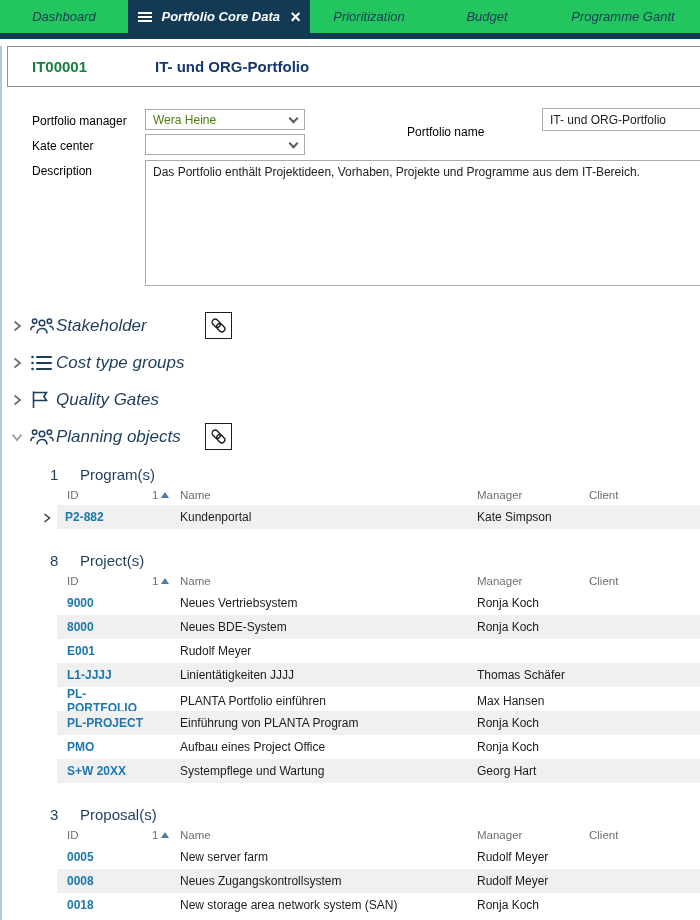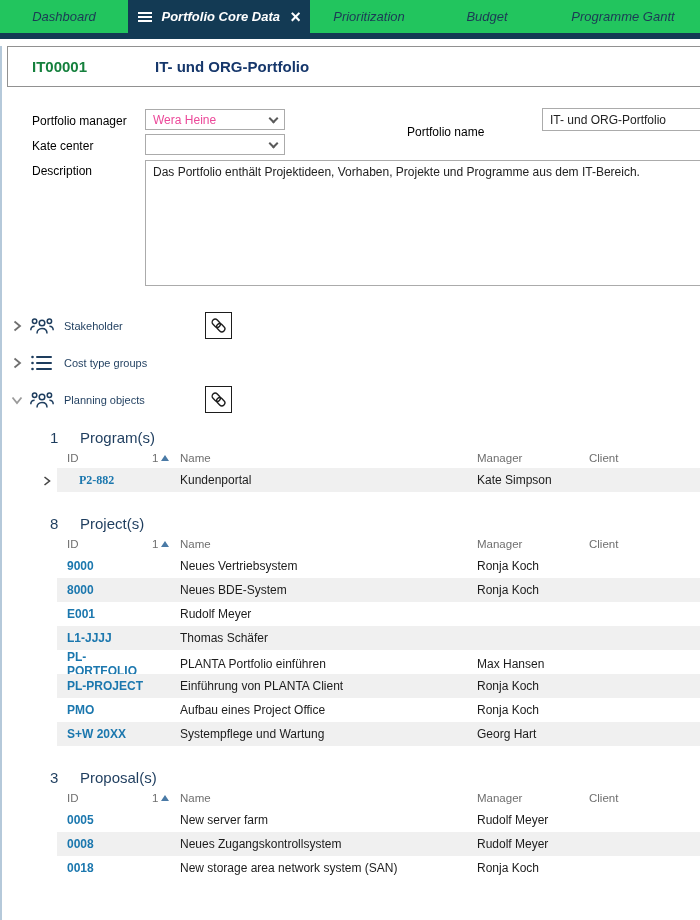--- a/index.html
+++ b/index.html
@@ -35,22 +35,22 @@
     margin:7px 0 0 5px; height:41px; width:700px;
     border:1px solid #919191; display:flex; align-items:center;
   }
   .hb-id   { margin-left:24px; font-weight:bold; font-size:15px; color:#15803d; }
   .hb-title{ margin-left:68px; font-weight:bold; font-size:15px; color:#16376b; }
 
   
   .form-area { position:relative; height:220px; }
   .flabel { position:absolute; color:#000000; font-size:12px; }
   .fselect {
-    position:absolute; width:140px; height:21px; border:1px solid #ababab; background:#fff;
-    font-size:12px; color:#ec4899; display:flex; align-items:center;
+    position:absolute; width:160px; height:21px; border:1px solid #ababab; background:#fff;
+    font-size:12px; color:#4d7c0f; display:flex; align-items:center;
     justify-content:space-between; padding:0 7px; cursor:pointer;gap:40px;
   }
   .sel-chevron {
     width:7px; height:7px; border-right:2px solid #5a5a5a; border-bottom:2px solid #5a5a5a;
     transform:rotate(45deg); margin-top:-3px;
   }
   .finput {
     position:absolute; left:540px; top:21px; width:172px; height:23px;
     border:1px solid #ababab; font-size:12px; padding:0 7px; color:#222;
     font-family:inherit; outline:none;
@@ -64,21 +64,21 @@
   .sel-pm  { left:143px; top:22px; }
   .lbl-pn  { left:405px; top:38px; }
   .lbl-cc  { left:30px;  top:52px; }
   .sel-cc  { left:143px; top:47px; }
   .lbl-de  { left:30px;  top:77px; }
 
   
   .section-row { height:37px; display:flex; align-items:center; position:relative; padding-left:7px; cursor:pointer; }
   .sec-chevron { width:16px; display:flex; justify-content:center; }
   .sec-icon { width:26px; margin-left:5px; display:flex; align-items:center; }
-  .sec-label { margin-left:8px; font-size:11px; color:#1e3d5e; }
+  .sec-label { font-size:17px; color:#1e3d5e;font-style:italic; }
   .link-btn {
     position:absolute; left:203px; top:5px; width:27px; height:27px;
     border:1px solid #1d1d1d; background:#fff; display:flex; align-items:center;
     justify-content:center; cursor:pointer;
   }
 
   
   .pgroup { margin-top:20px; }
   .pgroup.first { margin-top:8px; }
   .pgroup-title { display:flex; height:22px; align-items:center; font-size:15px; color:#1e3d5e; }
@@ -87,21 +87,21 @@
   .phead, .prow { display:grid; grid-template-columns:95px 28px 297px 112px 1fr; align-items:center; }
   .phead { height:20px; color:#6f6f6f; font-size:11.5px; }
   .prow  { height:24px; color:#1c1c1c; position:relative; }
   .s-odd  .prow:nth-child(odd)  { background:#f0f0f0; }
   .s-even .prow:nth-child(even) { background:#f0f0f0; }
   .h-id { padding-left:10px; cursor:pointer; }
   .h-col { cursor:pointer; }
   .h-sort { display:flex; align-items:center; gap:3px; }
   .tri-up { width:0; height:0; border-left:4px solid transparent; border-right:4px solid transparent; border-bottom:6px solid #4a7aa6; }
   .cell-id { padding-left:10px; color:#1b77ae; font-weight:bold; cursor:pointer; }
-  .prow.has-chevron .cell-id { padding-left:22px;font-family:Liberation Serif, serif; }
+  .prow.has-chevron .cell-id { padding-left:8px; }
   .row-chevron { position:absolute; left:-14px; top:7px; cursor:pointer; }
 </style>
 </head>
 <body>
 
 <div class="tabbar">
   <div class="tab tab-1">Dashboard</div>
   <div class="tab tab-active">
     <span class="hamburger"></span>
     <span>Portfolio Core Data</span>
@@ -179,20 +179,34 @@
           <line x1="7" y1="3" x2="21" y2="3"></line>
         <circle cx="2.5" cy="9" r="1.3" fill="#1e3d5e" stroke="none"></circle>
           <line x1="7" y1="9" x2="21" y2="9"></line>
         <circle cx="2.5" cy="15" r="1.3" fill="#1e3d5e" stroke="none"></circle>
           <line x1="7" y1="15" x2="21" y2="15"></line>
       </svg>
     </span>
     <span class="sec-label">Cost type groups</span>
   </div>
 
+  <div class="section-row">
+    <span class="sec-chevron">
+      <svg width="10" height="12" viewBox="0 0 10 12">
+          <path d="M2.5 1.5 L8 6 L2.5 10.5" fill="none" stroke="#6f6f6f" stroke-width="1.8"></path>
+        </svg>
+    </span>
+    <span class="sec-icon">
+      <svg width="20" height="19" viewBox="0 0 20 19" fill="none" stroke="#1e3d5e" stroke-width="1.6">
+        <path d="M3.5 18V1.5"></path>
+          <path d="M3.5 2.5h13l-2.6 4 2.6 4h-13"></path>
+      </svg>
+    </span>
+    <span class="sec-label">Quality Gates</span>
+  </div>
 
   <div class="section-row">
     <span class="sec-chevron">
       <svg width="12" height="10" viewBox="0 0 12 10">
           <path d="M1.5 2.5 L6 8 L10.5 2.5" fill="none" stroke="#9a9a9a" stroke-width="1.8"></path>
         </svg>
     </span>
     <span class="sec-icon">
       <svg width="24" height="18" viewBox="0 0 24 18" fill="none" stroke="#1e3d5e" stroke-width="1.5">
         <circle cx="12" cy="6" r="2.8"></circle>
@@ -277,34 +291,35 @@
       </div>
       <div class="prow">
         <span class="cell-id">E001</span>
         <span></span>
         <span>Rudolf Meyer</span>
         <span></span>
       </div>
       <div class="prow">
         <span class="cell-id">L1-JJJJ</span>
         <span></span>
+        <span>Linientätigkeiten JJJJ</span>
         <span>Thomas Schäfer</span>
         <span></span>
       </div>
       <div class="prow">
         <span class="cell-id">PL-PORTFOLIO</span>
         <span></span>
         <span>PLANTA Portfolio einführen</span>
         <span>Max Hansen</span>
         <span></span>
       </div>
       <div class="prow">
         <span class="cell-id">PL-PROJECT</span>
         <span></span>
-        <span>Einführung von PLANTA Client</span>
+        <span>Einführung von PLANTA Program</span>
         <span>Ronja Koch</span>
         <span></span>
       </div>
       <div class="prow">
         <span class="cell-id">PMO</span>
         <span></span>
         <span>Aufbau eines Project Office</span>
         <span>Ronja Koch</span>
         <span></span>
       </div>

